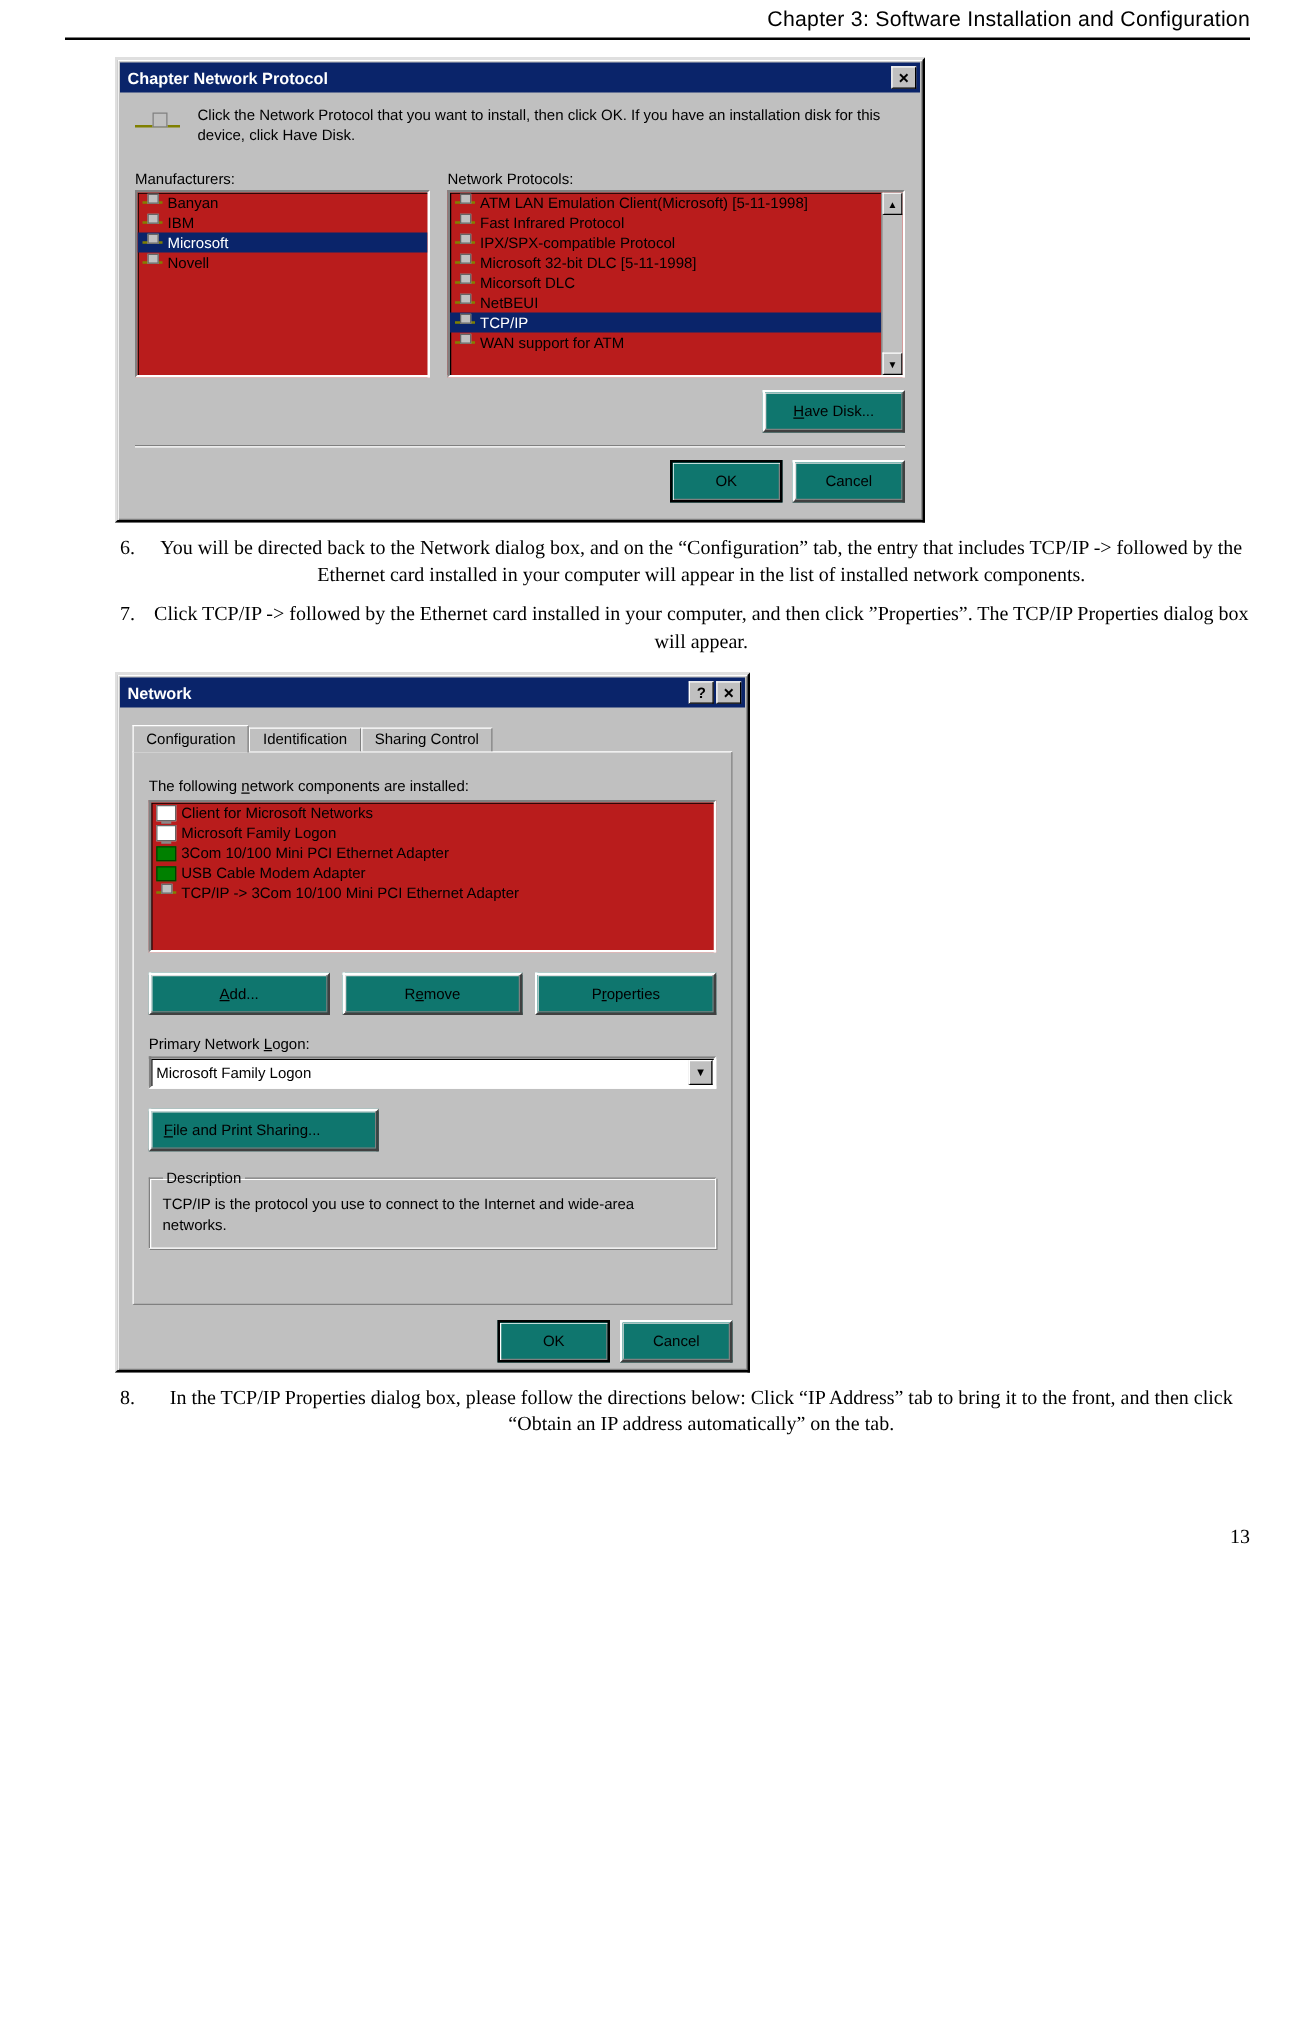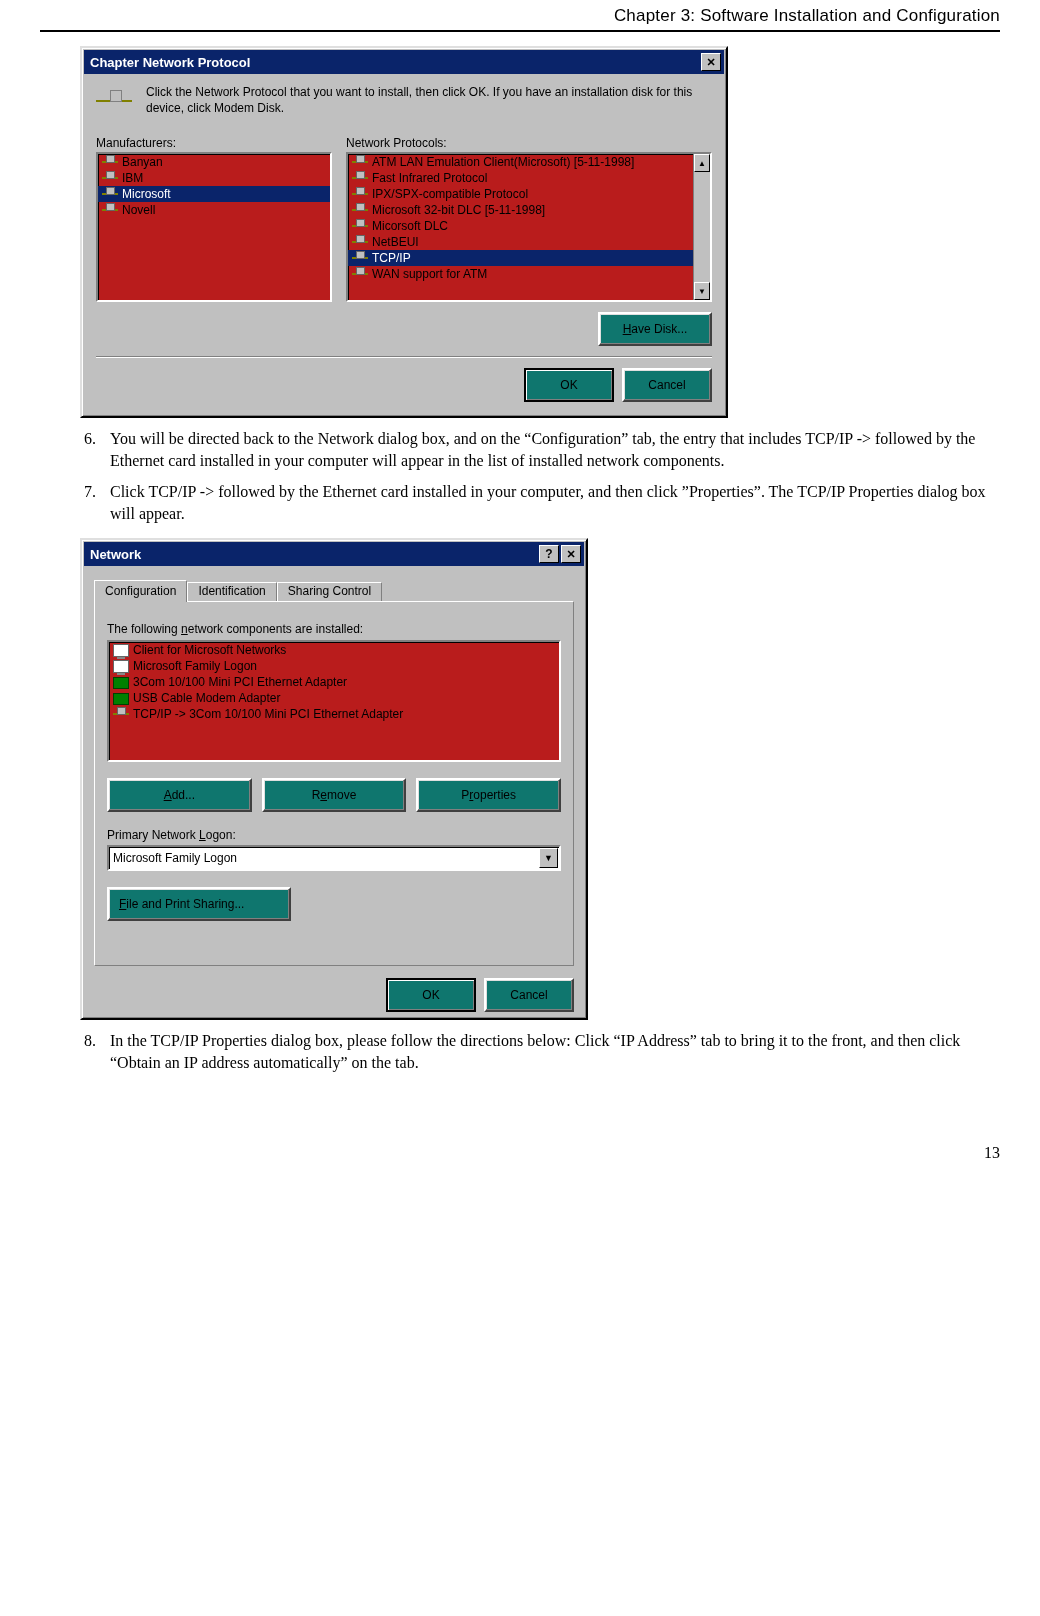--- a/index.html
+++ b/index.html
@@ -5,32 +5,34 @@
   body {
     margin: 0;
     font-family: "Times New Roman", serif;
     font-size: 16px;
     color: #000;
     background: #fff;
     width: 1040px;
   }
   .page {
     padding: 0 40px 40px 40px;
+    margin-left: 12px;
   }
   .chapter-head {
     font-family: Verdana, Arial, sans-serif;
     font-size: 17px;
     text-align: right;
     padding: 6px 0 4px 0;
     border-bottom: 2px solid #000;
     letter-spacing: 0.2px;
   }
   ol.manual {
     margin: 10px 0 0 0;
     padding-left: 60px;
+    text-align: center;
   }
   ol.manual > li {
     margin-bottom: 10px;
     line-height: 1.35;
     padding-left: 10px;
   }
   .pagenum {
     position: relative;
     text-align: right;
     padding-top: 60px;
@@ -155,21 +157,21 @@
   <div class="dialog" style="width:640px;">
     <div class="titlebar">
       <span>Chapter Network Protocol</span>
       <span class="wbtns">
         <span class="wbtn">✕</span>
       </span>
     </div>
     <div class="dlg-body">
       <div class="instr-row">
         <div class="net-icon"></div>
-        <div class="lbl" style="line-height:1.35;">Click the Network Protocol that you want to install, then click OK. If you have an installation disk for this device, click Modem Disk.</div>
+        <div class="lbl" style="line-height:1.35;">Click the Network Protocol that you want to install, then click OK. If you have an installation disk for this device, click Have Disk.</div>
       </div>
 
       <div class="row" style="gap:14px;">
         <div class="col" style="width:236px;">
           <div class="lbl" style="margin-bottom:2px;">Manufacturers:</div>
           <div class="listbox" style="height:146px;">
             <div class="items" id="mfg-list">
                 <div class="li-row">
                   <span class="mini-ico proto"></span>
                   <span>Banyan</span>
@@ -314,20 +316,24 @@
           <span class="lbl">Microsoft Family Logon</span>
           <span class="dd-btn">▼</span>
         </div>
 
         <div style="margin-top:16px;">
           <span class="btn95" style="min-width:170px; text-align:left; padding-left:10px; justify-content:flex-start;">
               <span><span class="uline">F</span>ile and Print Sharing...</span>
             </span>
         </div>
 
+        <fieldset class="grp">
+          <legend>Description</legend>
+          <div class="lbl" style="line-height:1.35;">TCP/IP is the protocol you use to connect to the Internet and wide-area networks.</div>
+        </fieldset>
 
         <div style="height:30px;"></div>
       </div>
 
       <div style="display:flex; justify-content:flex-end; gap:8px; margin-top:12px;">
         <span class="btn95 default">OK</span>
         <span class="btn95">Cancel</span>
       </div>
     </div>
   </div>

